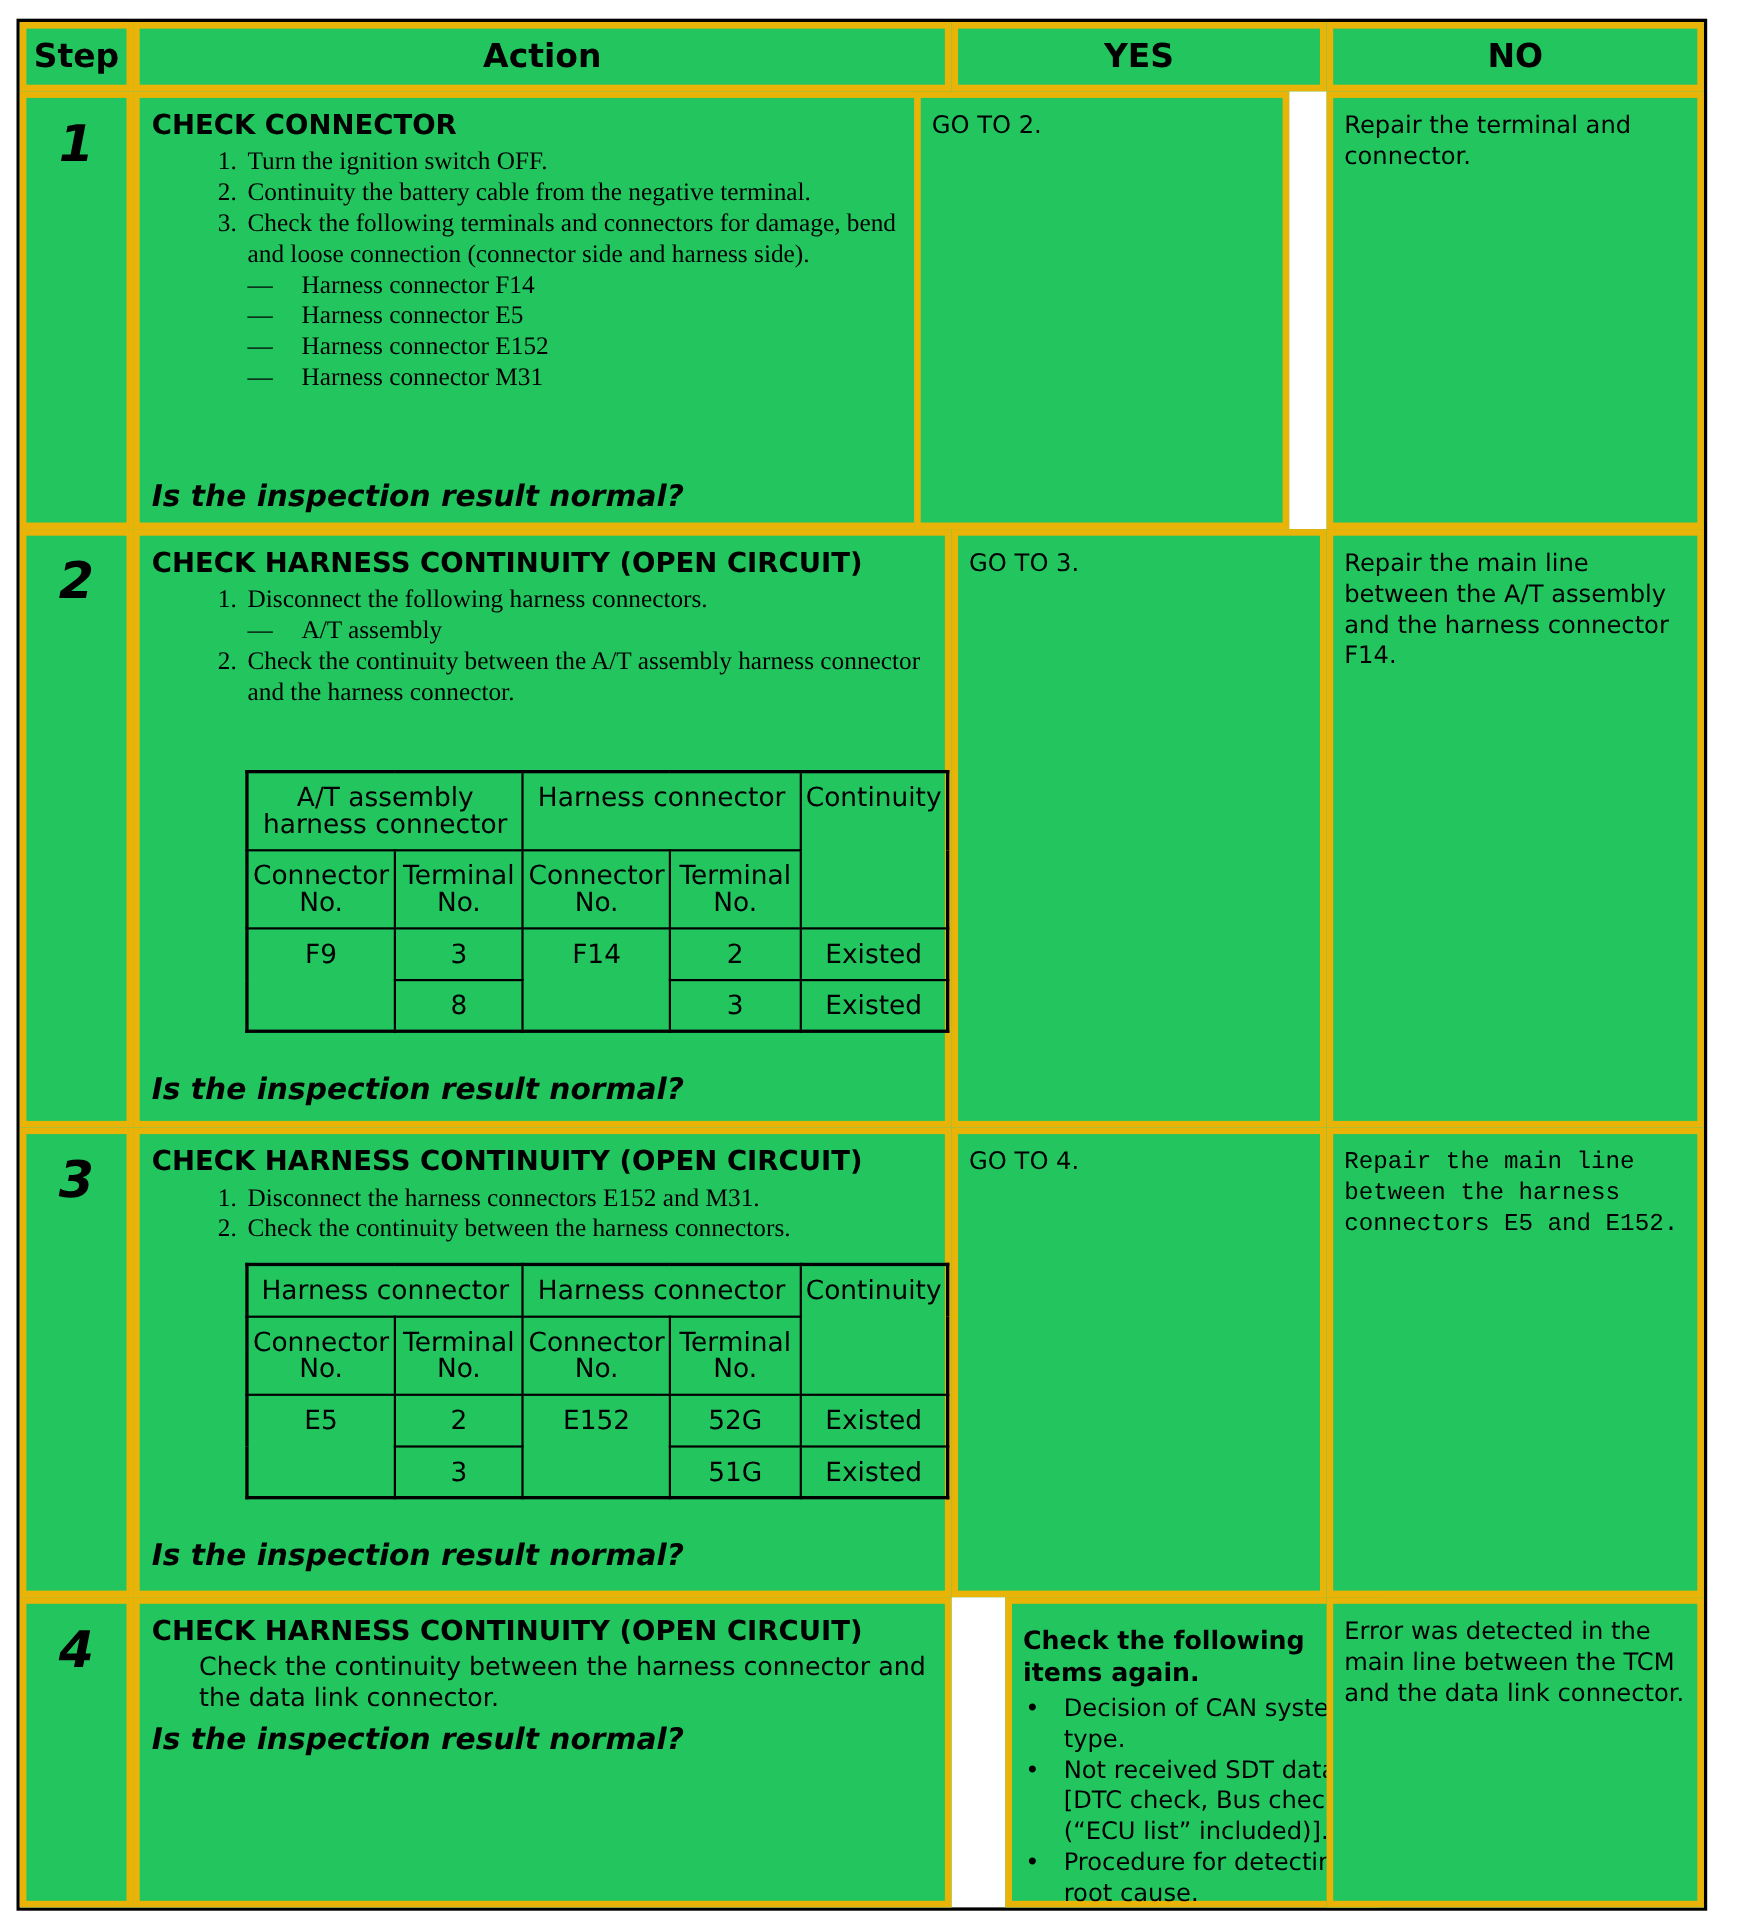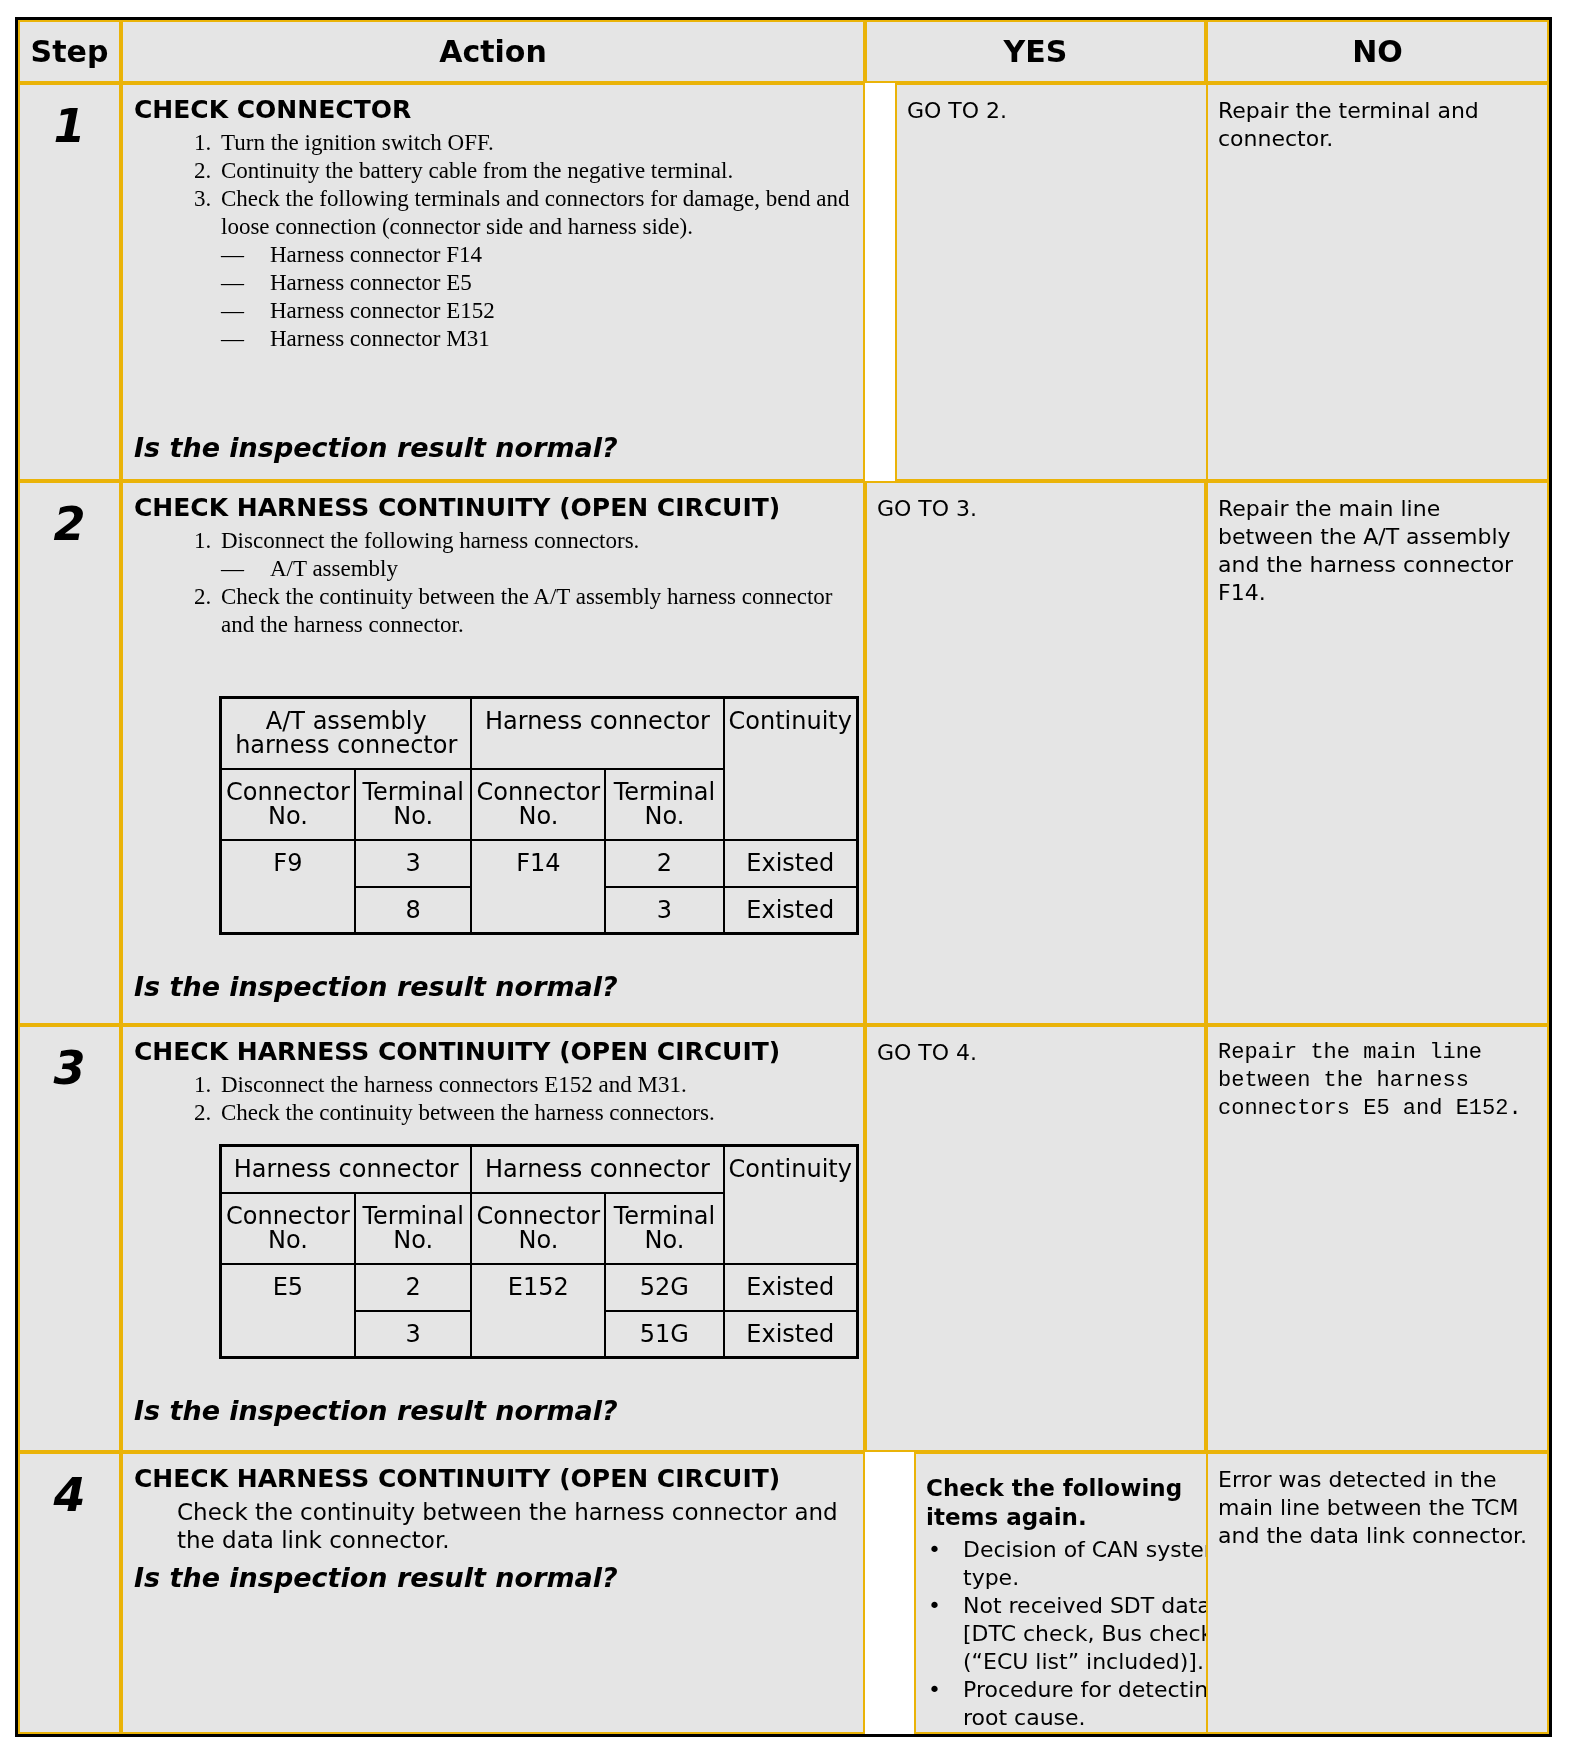--- a/index.html
+++ b/index.html
@@ -1,18 +1,18 @@
 <!DOCTYPE html>
 <html><head>
 <meta charset="utf-8">
 <style>
   html, body { margin: 0; padding: 0; background: #ffffff; }
   body { width: 1584px; height: 1750px; position: relative; font-family: "DejaVu Sans", sans-serif; color: #000; }
   .page { position: absolute; left: 15px; top: 17px; width: 1537px; height: 1720px; border: 3px solid #000; box-sizing: border-box; }
-  .cell { position: absolute; box-sizing: border-box; border: 2px solid #eab308; background: #e5e5e5; }
+  .cell { position: absolute; box-sizing: border-box; border: 6px solid #eab308; background: #22c55e; }
   .hdr { font-weight: bold; font-size: 30px; display: flex; align-items: center; justify-content: center; }
   .stepnum { font-weight: bold; font-style: italic; font-size: 46px; text-align: center; padding-top: 14px; font-family: "DejaVu Sans", sans-serif; }
   .act { padding: 10px 10px 0 11px; font-size: 23px; line-height: 28px; }
   .title { font-weight: bold; font-size: 25px; line-height: 30px; margin-bottom: 4px; }
   ol { margin: 0; padding-left: 83px; }
   ol li { padding-left: 4px; font-family: Liberation Serif, serif; }
   ul.dash { list-style: none; margin: 0; padding: 0; }
   ul.dash li { position: relative; padding-left: 49px; }
   ul.dash li::before { content: "\2014"; position: absolute; left: 0; }
   .q { font-weight: bold; font-style: italic; font-size: 27px; position: absolute; left: 11px; text-align: center; }
@@ -45,21 +45,21 @@
         <ul class="dash">
           <li>Harness connector F14</li>
           <li>Harness connector E5</li>
           <li>Harness connector E152</li>
           <li>Harness connector M31</li>
         </ul>
       </li>
     </ol>
     <div class="q" style="top:349px;">Is the inspection result normal?</div>
   </div>
-  <div class="cell res" style="left:877px;top:63px;width:341px;height:398px;">GO TO 2.</div>
+  <div class="cell res" style="left:813px;top:63px;width:341px;height:398px;">GO TO 2.</div>
   <div class="cell res" style="left:1188px;top:63px;width:343px;height:398px;">Repair the terminal and connector.</div>
 
   <div class="cell stepnum" style="left:0;top:461px;width:103px;height:544px;">2</div>
   <div class="cell act" style="left:103px;top:461px;width:744px;height:544px;">
     <div class="title">CHECK HARNESS CONTINUITY (OPEN CIRCUIT)</div>
     <ol>
       <li><span>Disconnect the following harness connectors.</span>
         <ul class="dash">
           <li>A/T assembly</li>
         </ul>

